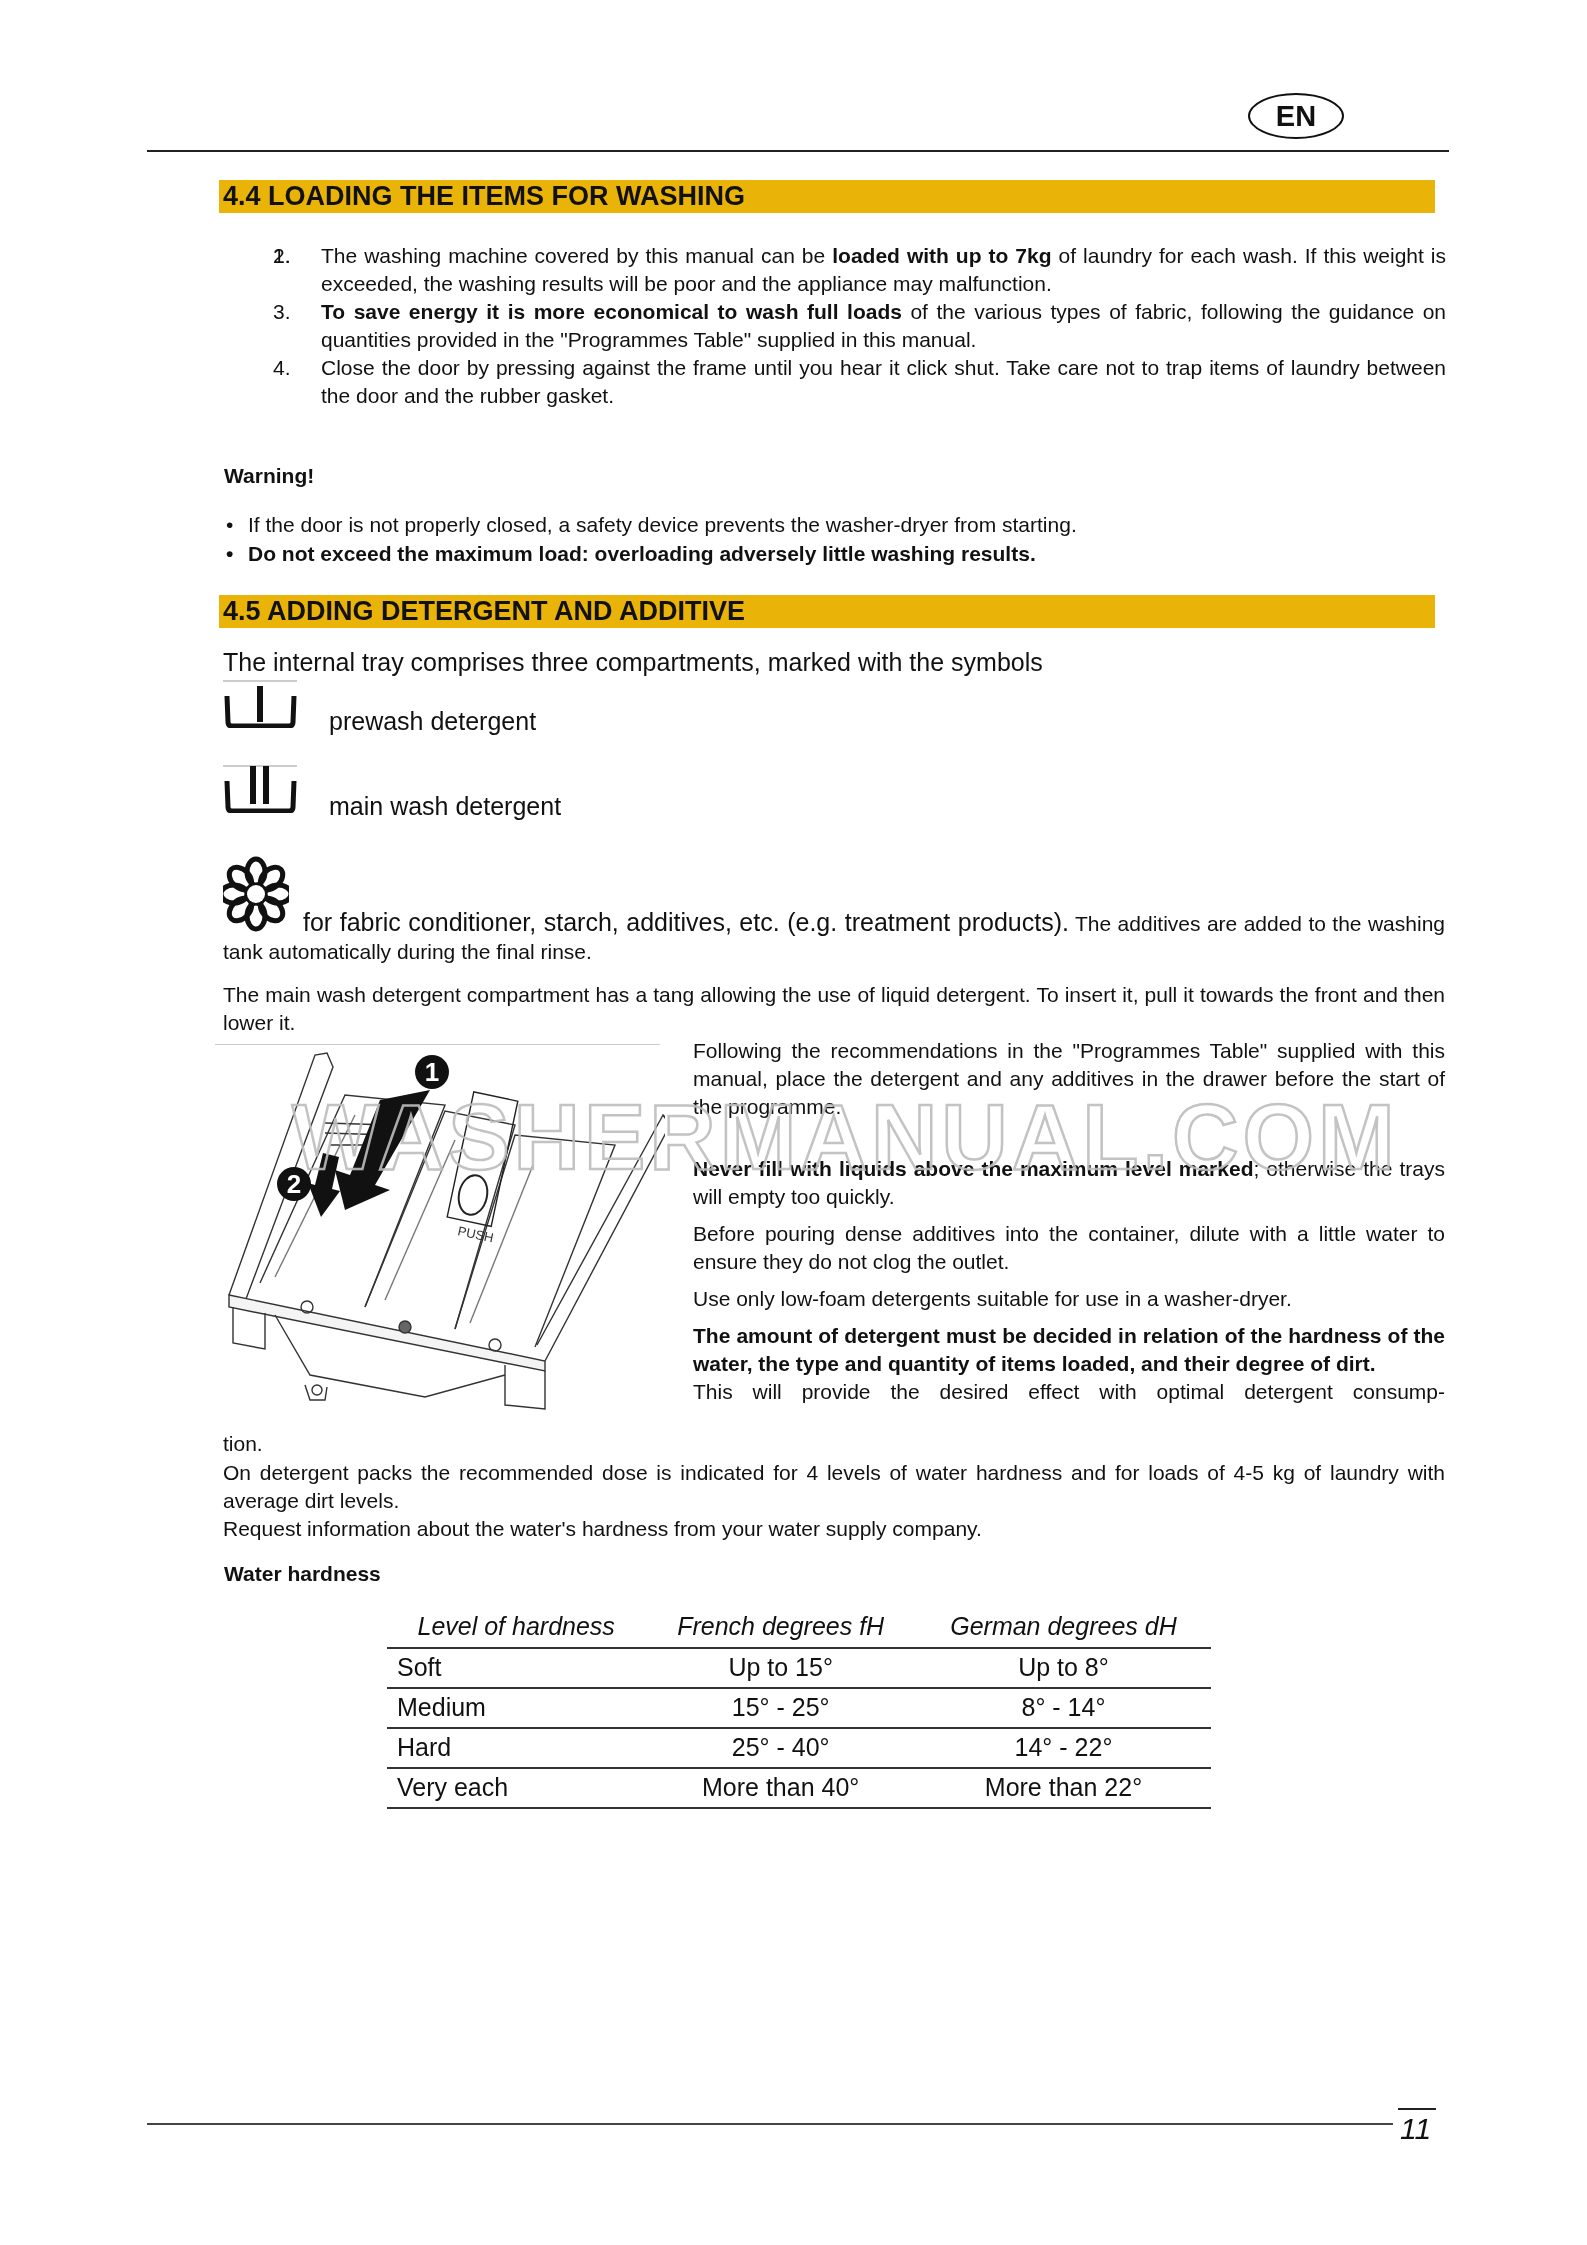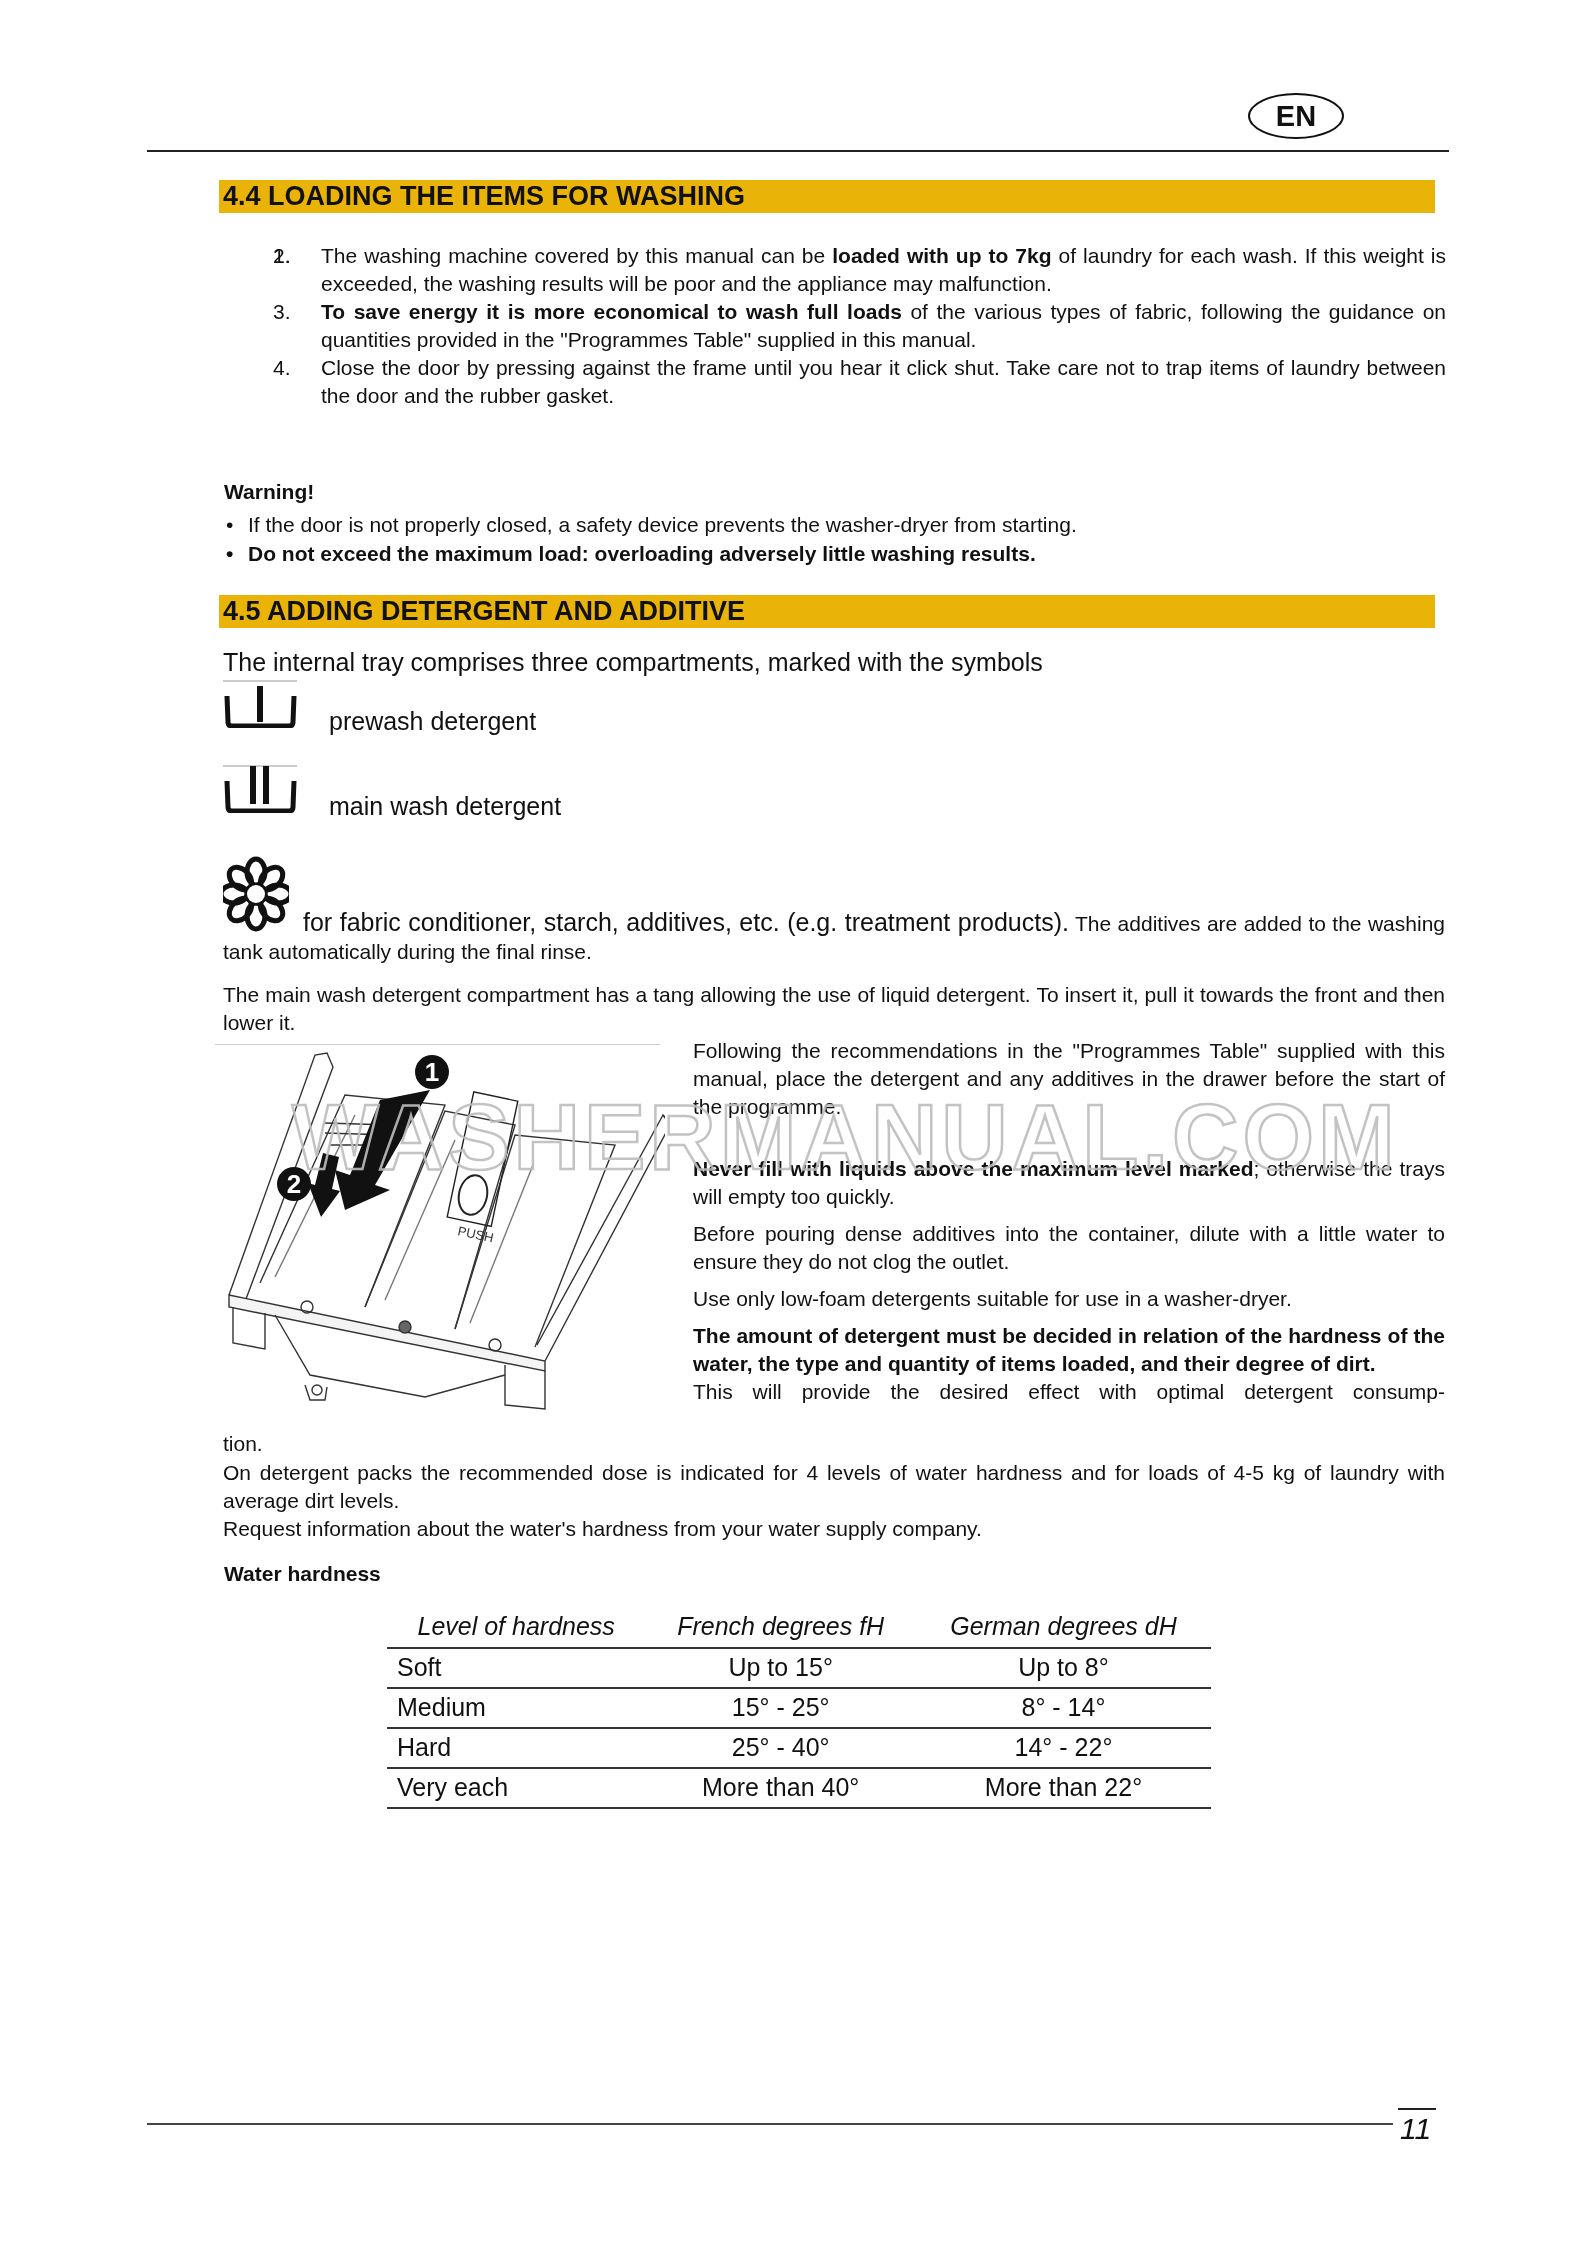--- a/index.html
+++ b/index.html
@@ -8,21 +8,21 @@
   .abs { position:absolute; }
   .en-badge { left:1248px; top:93px; width:96px; height:46px; border:2px solid #111; border-radius:50%;
               box-sizing:border-box; display:flex; align-items:center; justify-content:center;
               font-weight:bold; font-size:29px; }
   .rule-top { left:147px; top:150px; width:1302px; height:2px; background:#222; }
   .h-band { left:219px; width:1216px; height:33px; background:#eab308; box-sizing:border-box;
             padding-left:4px; font-weight:bold; font-size:27px; line-height:33px; }
   ol.steps { left:273px; top:242px; width:1173px; margin:0; padding:0; list-style:none; }
   ol.steps li { position:relative; padding-left:48px; text-align:justify; font-size:21px; line-height:28px; }
   ol.steps li .num { position:absolute; left:0; top:0; }
-  .warn-title { left:224px; top:480px; font-weight:bold; font-size:21px; }
+  .warn-title { left:224px; top:464px; font-weight:bold; font-size:21px; }
   ul.warn { left:222px; top:510px; margin:0; padding:0; list-style:none; width:1200px; }
   ul.warn li { font-size:21px; line-height:29px; padding-left:26px; position:relative; }
   ul.warn li::before { content:"•"; position:absolute; left:4px; top:0; }
   ul.warn li.bold { font-weight:bold; }
   .intro { left:223px; top:648px; font-size:25px; }
   .sym-row { left:223px; display:flex; align-items:flex-end; }
   .sym-label { font-size:25px; margin-left:32px; }
   .para { left:223px; width:1222px; font-size:21px; line-height:28px; text-align:justify; }
   .right-col { left:693px; width:752px; font-size:21px; line-height:28px; text-align:justify; }
   .right-col p { margin:0 0 9px 0; }

